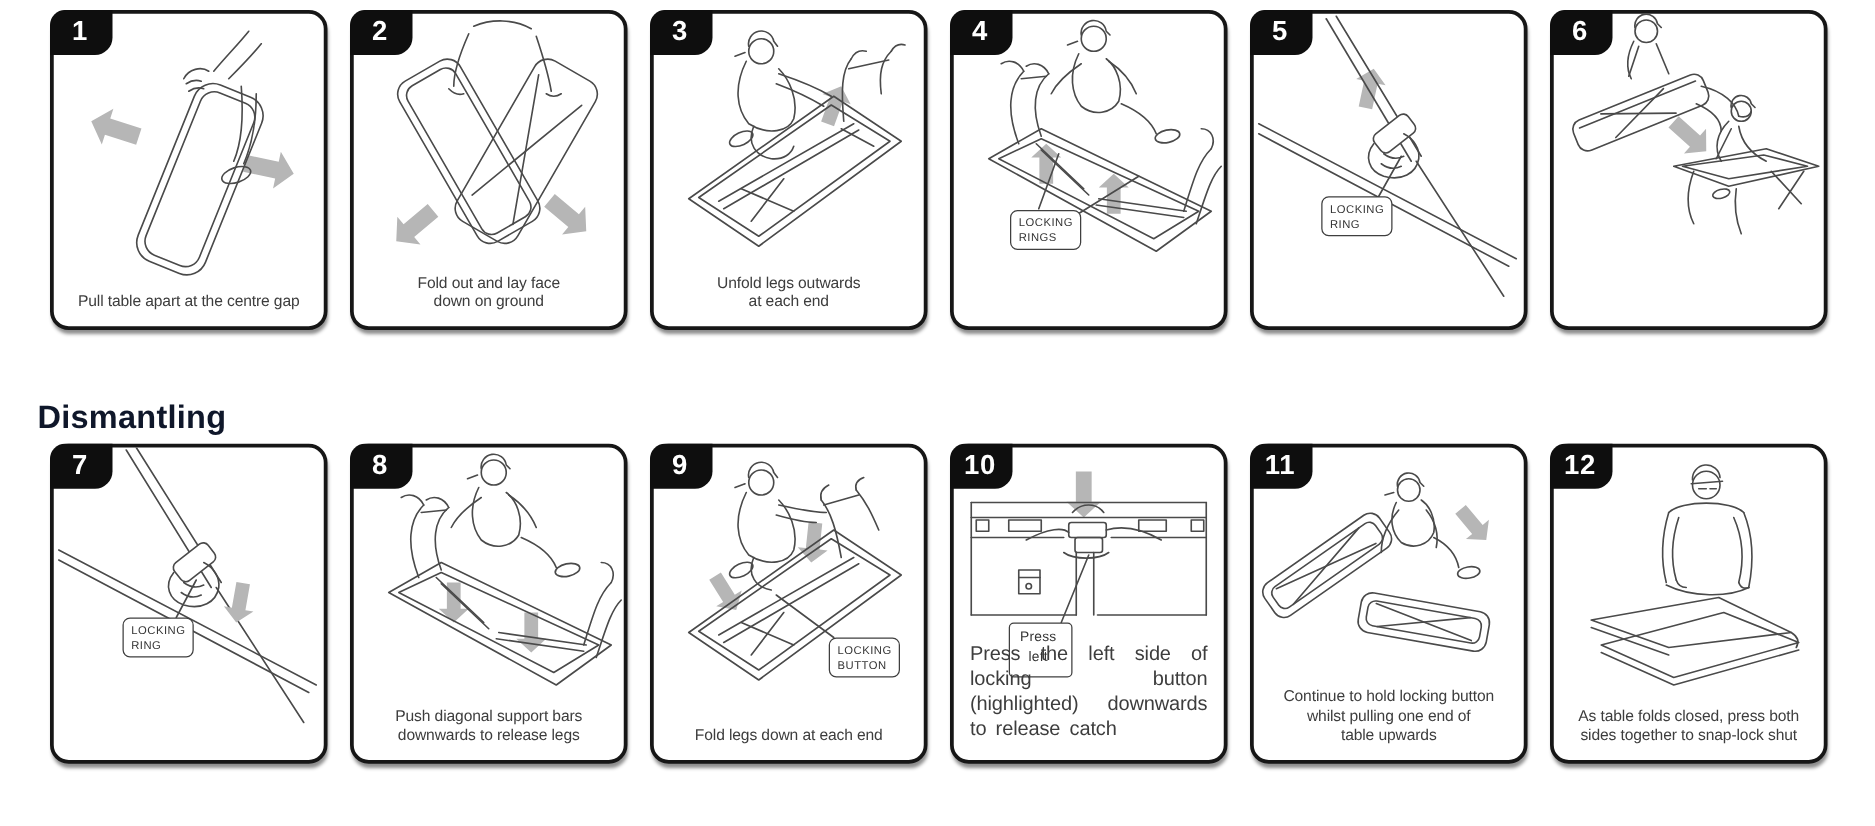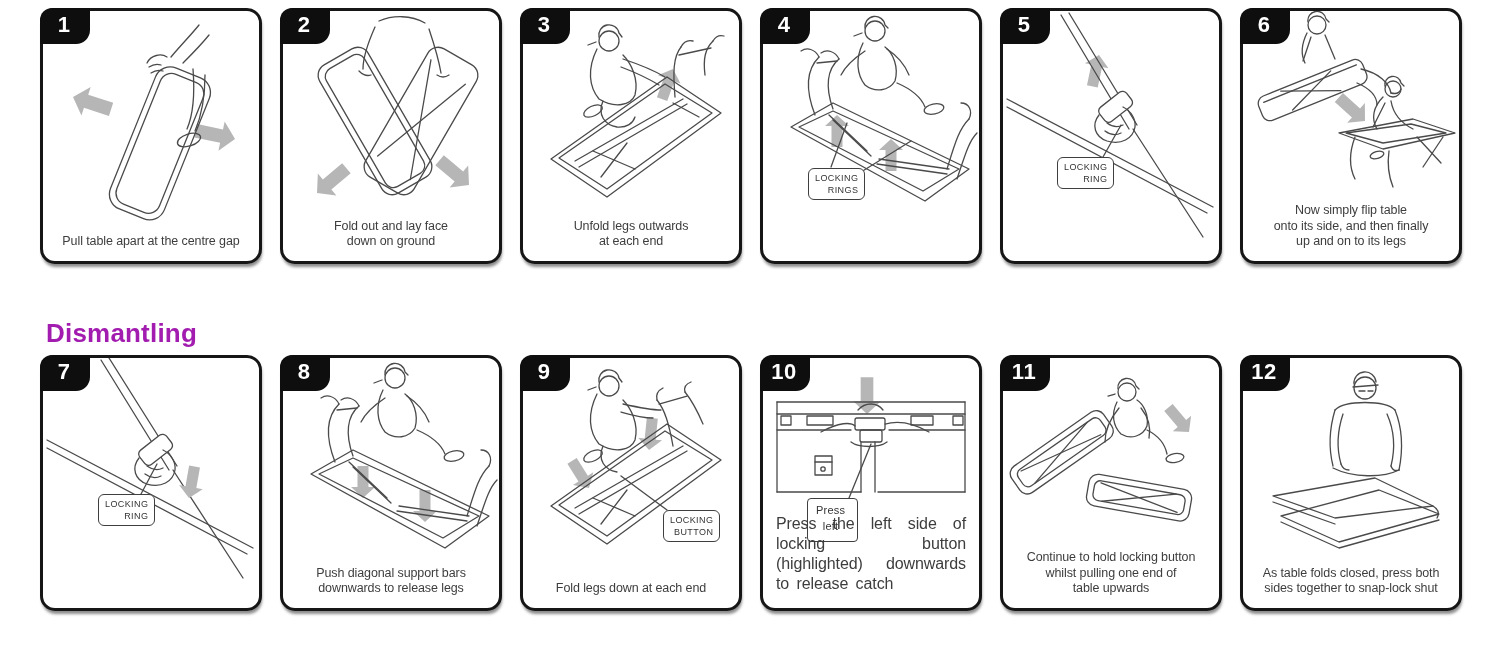--- a/index.html
+++ b/index.html
@@ -16,25 +16,25 @@
   .illu path,.illu line,.illu rect,.illu circle,.illu polyline,.illu ellipse{
         fill:none;stroke:#4a4a4a;stroke-width:1.3;stroke-linecap:round;stroke-linejoin:round;}
   .illu .ar{fill:#b6b6b6;stroke:none;}
   .illu .fillw{fill:#ffffff;}
   .caption{position:absolute;left:6px;right:6px;bottom:11px;text-align:center;
            font-size:12.5px;line-height:1.25;letter-spacing:-0.1px;color:#3d3d3d;
            white-space:pre-line;z-index:2;}
   .caption--justify{text-align:justify;white-space:normal;left:13px;right:13px;bottom:14px;
            font-size:16px;word-spacing:3px;}
   .callout{position:absolute;background:#fff;border:1.5px solid #3f3f3f;border-radius:6px;
-           font-size:9px;line-height:1.35;letter-spacing:0.4px;text-align:right;color:#333;
+           font-size:9px;line-height:1.35;letter-spacing:0.4px;text-align:left;color:#333;
            padding:3px 6px;white-space:pre-line;z-index:2;}
   .callout--big{font-size:11px;text-align:center;padding:4px 12px 6px 8px;border-radius:4px;
            letter-spacing:0.2px;line-height:1.45;}
-  .heading{position:absolute;left:46px;top:318px;font-size:26px;font-weight:600;color:#a21caf;
+  .heading{position:absolute;left:30px;top:318px;font-size:26px;font-weight:600;color:#0f172a;
            letter-spacing:0.2px;}
 </style>
 </head>
 <body>
 
 <div class="stage">
 
   <div class="panel" style="left:40px;top:8px">
     <div class="badge">
         <span>1</span>
@@ -246,23 +246,20 @@
       </g>
       <g>
         <circle cx="150" cy="78" r="8"></circle>
         <path d="M142,75 A8,8 0 0 1 158,72 L161,75"></path>
         <path d="M140,86 C130,96 128,108 134,118"></path>
         <path d="M148,90 C150,102 158,112 170,118"></path>
         <path d="M142,92 L130,116"></path>
         <ellipse cx="134" cy="144" rx="7" ry="3.5" transform="rotate(-15 134 144)"></ellipse>
       </g>
     </svg>
-    <div class="caption">Now simply flip table
-onto its side, and then finally
-up and on to its legs</div>
   </div>
 
   <div class="heading">Dismantling</div>
 
   <div class="panel" style="left:40px;top:355px">
     <div class="badge">
         <span>7</span>
       </div>
     <svg class="illu" viewBox="0 0 216 250">
       <g>

